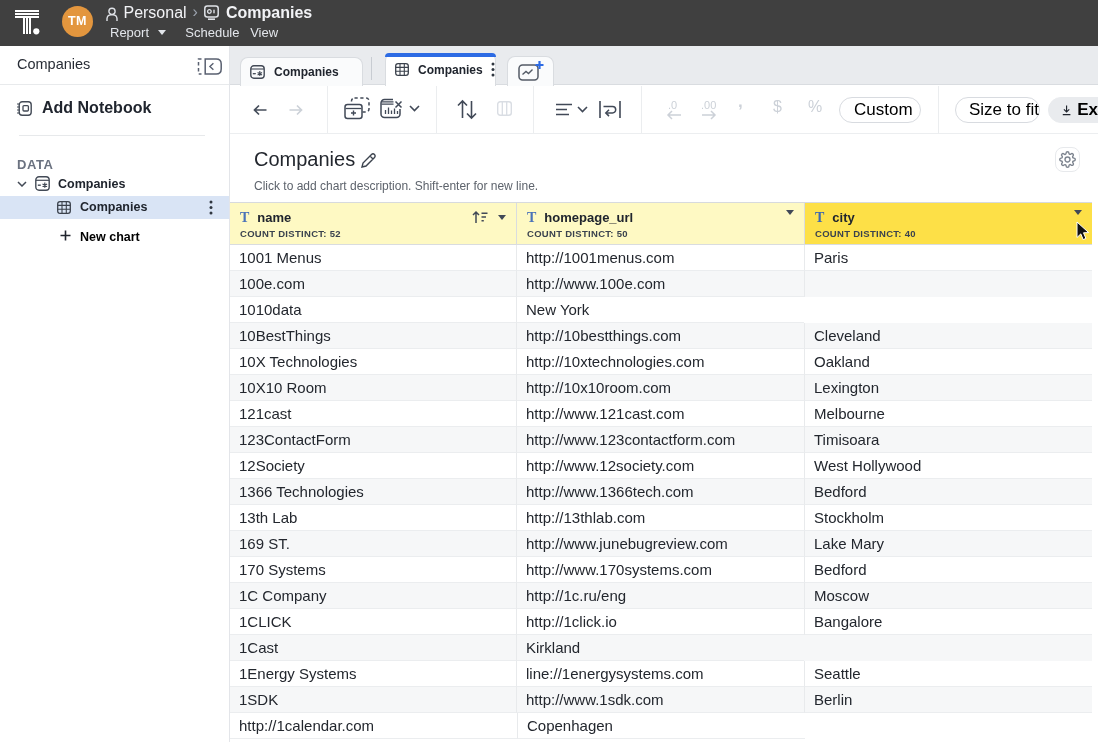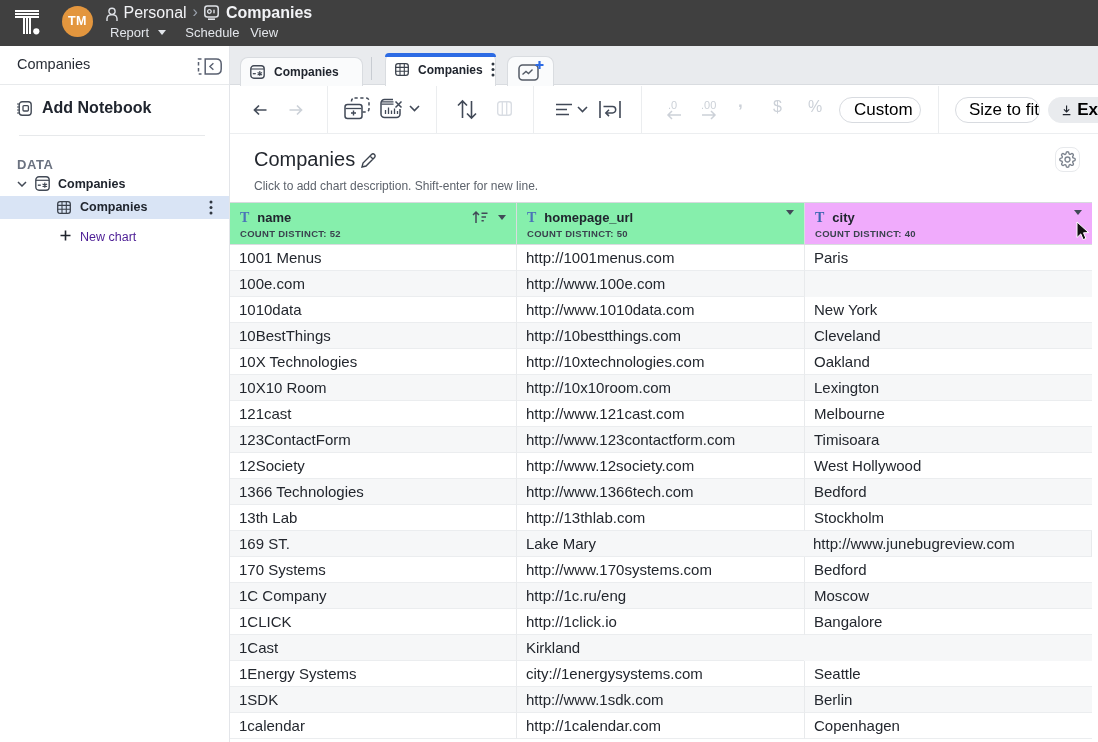--- a/index.html
+++ b/index.html
@@ -19,21 +19,21 @@
 #addnb { position:absolute; left:17px; top:53px; display:flex; align-items:center; }
 #addnb .t { font-size:16px; font-weight:700; color:#20252e; margin-left:10px; }
 #sbdivider { position:absolute; left:19px; top:89px; width:186px; border-top:1px solid #e7e9eb; }
 #datalabel { position:absolute; left:17px; top:111px; font-size:13px; font-weight:700; letter-spacing:0.6px; color:#6b7280; }
 
 .treerow { position:absolute; left:0; width:229px; height:23px; }
 .treerow .lbl { position:absolute; top:4px; font-size:12.5px; font-weight:700; color:#20252e; }
 #trow1 { top:127px; }
 #trow2 { top:150px; background:#d9e4f5; }
 #trow3 { top:180px; }
-#trow3 .lbl { font-weight:400; color:#4c1d95; }
+#trow3 .lbl { font-weight:700; color:#000000; }
 
 #main { position:absolute; left:230px; top:46px; width:868px; height:696px; }
 #tabbar { position:absolute; left:0; top:0; width:868px; height:39px; background:#e9ebee; border-bottom:1px solid #d9dce0; }
 .tab { position:absolute; background:#fafbfc; border:1px solid #d9dce0; border-bottom:none; border-radius:8px 8px 0 0; display:flex; align-items:center; }
 .tab .lbl { font-size:12px; font-weight:700; color:#20252e; margin-left:9px; }
 #tab1 { left:10px; top:11px; width:123px; height:29px; padding-left:9px; }
 #tabsep { position:absolute; left:141px; top:11px; height:23px; border-left:1px solid #c8ccd2; }
 #tab2 { left:155px; top:7px; width:111px; height:33px; background:#fff; border-top:none; padding-left:9px; }
 #tab2::before { content:""; position:absolute; left:-1px; top:0; width:111px; height:3.5px; background:#2d6be4; border-radius:8px 8px 0 0; }
 #tab3 { left:277px; top:10px; width:47px; height:30px; justify-content:center; }
@@ -43,22 +43,22 @@
 .pill { position:absolute; top:11px; height:26px; border:1px solid #d8dbe0; border-radius:13px; background:#fff; display:flex; align-items:center; font-size:17px; color:#000000; font-weight:400; white-space:nowrap; }
 
 #titlebox { position:absolute; left:0; top:88px; width:868px; height:68px; background:#fff; }
 #charttitle { position:absolute; left:24px; top:14px; font-size:20px; color:#23272e; }
 #editpen { position:absolute; left:130px; top:19px; }
 #chartdesc { position:absolute; left:24px; top:45px; font-size:12px; color:#5d636c; }
 #gearbtn { position:absolute; left:825px; top:13px; width:25px; height:25px; border:1px solid #e7e9ec; border-radius:8px; background:#fff; display:flex; align-items:center; justify-content:center; }
 
 #table { position:absolute; left:0; top:156px; width:862px; }
 #thead { display:flex; height:43px; border-top:1px solid #d7dade; }
-.th { background:#86efac; border-right:1px solid #d9dcdf; border-bottom:1px solid #d9dcdf; position:relative; padding:5px 8px 0 10px; }
-.th.sel { background:#f0abfc; border-right:none; }
+.th { background:#fef9c3; border-right:1px solid #d9dcdf; border-bottom:1px solid #d9dcdf; position:relative; padding:5px 8px 0 10px; }
+.th.sel { background:#fde047; border-right:none; }
 .th .cname { font-size:13px; font-weight:700; color:#20252e; margin-left:8px; }
 .th .cd { position:absolute; left:10px; top:25px; font-size:9.5px; font-weight:700; color:#3a424e; letter-spacing:0.3px; }
 .th .tright { position:absolute; right:10px; top:7px; display:flex; align-items:center; }
 .w1 { width:287px; } .w2 { width:288px; } .w3 { width:287px; border-right:none; }
 .row { display:flex; height:26px; }
 .row.odd { background:#fff; }
 .row.even { background:#f6f7f8; }
 .c { font-size:15px; color:#23272e; line-height:25px; padding-left:9px; border-right:1px solid #e8eaec; border-bottom:1px solid #ebedef; overflow:hidden; white-space:nowrap; }
 .c1 { width:287px; } .c2 { width:288px; } .c3 { width:287px; border-right:none; }
 .ticon { font-family:"Liberation Serif", serif; font-size:14px; font-weight:700; color:#4a72b8; }
@@ -325,21 +325,20 @@
         <div class="c c1">1001 Menus</div>
         <div class="c c2">http://1001menus.com</div>
         <div class="c c3">Paris</div>
       </div>
 <div class="row even">
         <div class="c c1">100e.com</div>
         <div class="c c2">http://www.100e.com</div>
       </div>
 <div class="row odd">
         <div class="c c1">1010data</div>
-        <div class="c c2">http://www.1010data.com</div>
         <div class="c c3">New York</div>
       </div>
 <div class="row even">
         <div class="c c1">10BestThings</div>
         <div class="c c2">http://10bestthings.com</div>
         <div class="c c3">Cleveland</div>
       </div>
 <div class="row odd">
         <div class="c c1">10X Technologies</div>
         <div class="c c2">http://10xtechnologies.com</div>
@@ -370,22 +369,22 @@
         <div class="c c2">http://www.1366tech.com</div>
         <div class="c c3">Bedford</div>
       </div>
 <div class="row odd">
         <div class="c c1">13th Lab</div>
         <div class="c c2">http://13thlab.com</div>
         <div class="c c3">Stockholm</div>
       </div>
 <div class="row even">
         <div class="c c1">169 ST.</div>
+        <div class="c c2">http://www.junebugreview.com</div>
         <div class="c c3">Lake Mary</div>
-        <div class="c c2">http://www.junebugreview.com</div>
       </div>
 <div class="row odd">
         <div class="c c1">170 Systems</div>
         <div class="c c2">http://www.170systems.com</div>
         <div class="c c3">Bedford</div>
       </div>
 <div class="row even">
         <div class="c c1">1C Company</div>
         <div class="c c2">http://1c.ru/eng</div>
         <div class="c c3">Moscow</div>
@@ -394,30 +393,29 @@
         <div class="c c1">1CLICK</div>
         <div class="c c2">http://1click.io</div>
         <div class="c c3">Bangalore</div>
       </div>
 <div class="row even">
         <div class="c c1">1Cast</div>
         <div class="c c3">Kirkland</div>
       </div>
 <div class="row odd">
         <div class="c c1">1Energy Systems</div>
-        <div class="c c2">city://1energysystems.com</div>
+        <div class="c c2">line://1energysystems.com</div>
         <div class="c c3">Seattle</div>
       </div>
 <div class="row even">
         <div class="c c1">1SDK</div>
         <div class="c c2">http://www.1sdk.com</div>
         <div class="c c3">Berlin</div>
       </div>
 <div class="row odd">
-        <div class="c c1">1calendar</div>
         <div class="c c2">http://1calendar.com</div>
         <div class="c c3">Copenhagen</div>
       </div>
 
   </div>
 </div>
 <div class="abs" style="left:1092px;top:203px;width:6px;height:539px;background:#fff;"></div>
 
 <svg class="abs" style="left:1076px;top:221px;" width="15" height="21" viewBox="0 0 15 21">
   <path d="M1 1 L1 16.5 L4.8 12.9 L7.2 18.6 L9.9 17.4 L7.5 11.8 L12.7 11.6 Z" fill="#111" stroke="#fff" stroke-width="1"></path>

